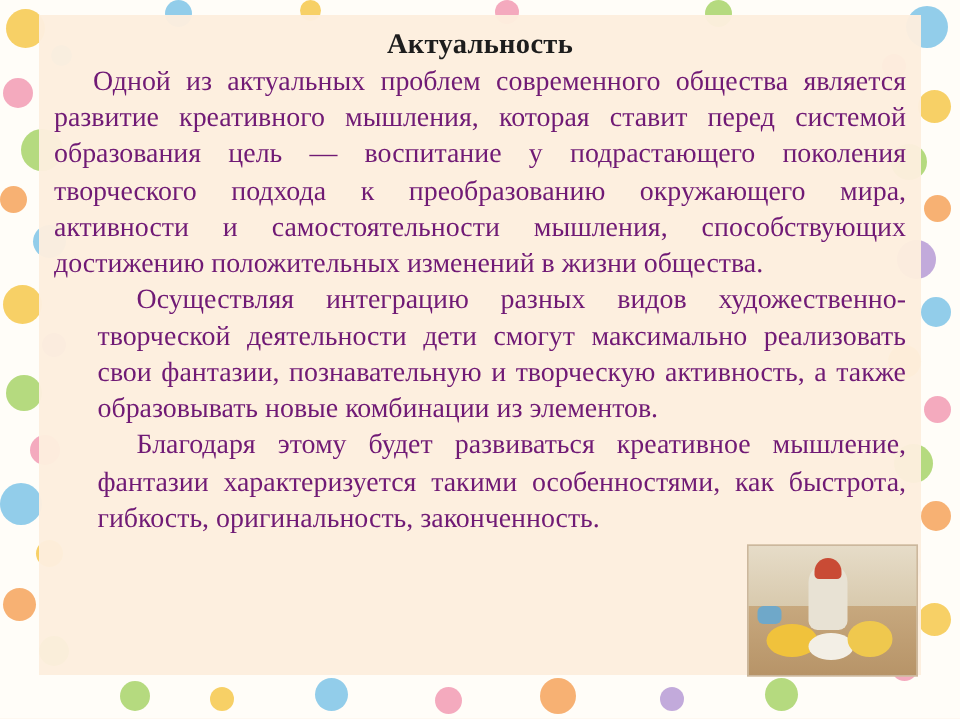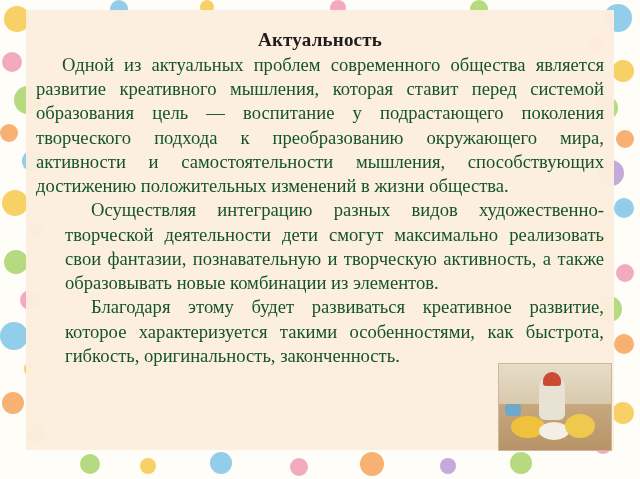--- a/index.html
+++ b/index.html
@@ -41,21 +41,21 @@
     top: 10px;
     width: 588px;
     height: 440px;
     background: #fdeede;
     opacity: 0.96;
   }
 
   .content {
     position: absolute;
     left: 36px;
-    top: 24px;
+    top: 14px;
     width: 568px;
     height: 432px;
     padding: 0;
     box-sizing: border-box;
   }
 
   .doc-title {
     text-align: center;
     font-weight: bold;
     font-size: 19px;
@@ -63,21 +63,21 @@
     margin: 4px 0 1px 0;
     line-height: 1.25;
     letter-spacing: 0.2px;
   }
 
   .para {
     text-align: justify;
     text-align-last: left;
     font-size: 18.6px;
     line-height: 1.305;
-    color: #14532d;
+    color: #701a75;
     margin: 0;
     text-indent: 26px;
     hyphens: manual;
   }
   .para + .para {
     margin-top: 0px;
     margin-left: 29px;
   }
 
   
@@ -207,21 +207,21 @@
     <div class="dot" style="left:330px;top:0px;width:16px;height:16px;background:#f29bb4;"></div>
     <div class="dot" style="left:470px;top:0px;width:18px;height:18px;background:#a8d46a;"></div>
   </div>
 
   <div class="panel"></div>
 
   <div class="content">
     <div class="doc-title">Актуальность</div>
     <p class="para">Одной из актуальных проблем современного общества является развитие креативного мышления, которая ставит перед системой образования цель — воспитание у подрастающего поколения творческого подхода к преобразованию окружающего мира, активности и самостоятельности мышления, способствующих достижению положительных изменений в жизни общества.</p>
     <p class="para">Осуществляя интеграцию разных видов художественно-творческой деятельности дети смогут максимально реализовать свои фантазии, познавательную и творческую активность, а также образовывать новые комбинации из элементов.</p>
-    <p class="para">Благодаря этому будет развиваться креативное развитие, которое характеризуется такими особенностями, как быстрота, гибкость, оригинальность, законченность.</p>
+    <p class="para">Благодаря этому будет развиваться креативное мышление, фантазии характеризуется такими особенностями, как быстрота, гибкость, оригинальность, законченность.</p>
   </div>
 
   <div class="photo">
     <div class="ph-wall"></div>
     <div class="ph-table"></div>
     <div class="ph-doll"></div>
     <div class="ph-doll-head"></div>
     <div class="ph-blue"></div>
     <div class="ph-yellow"></div>
     <div class="ph-white"></div>

